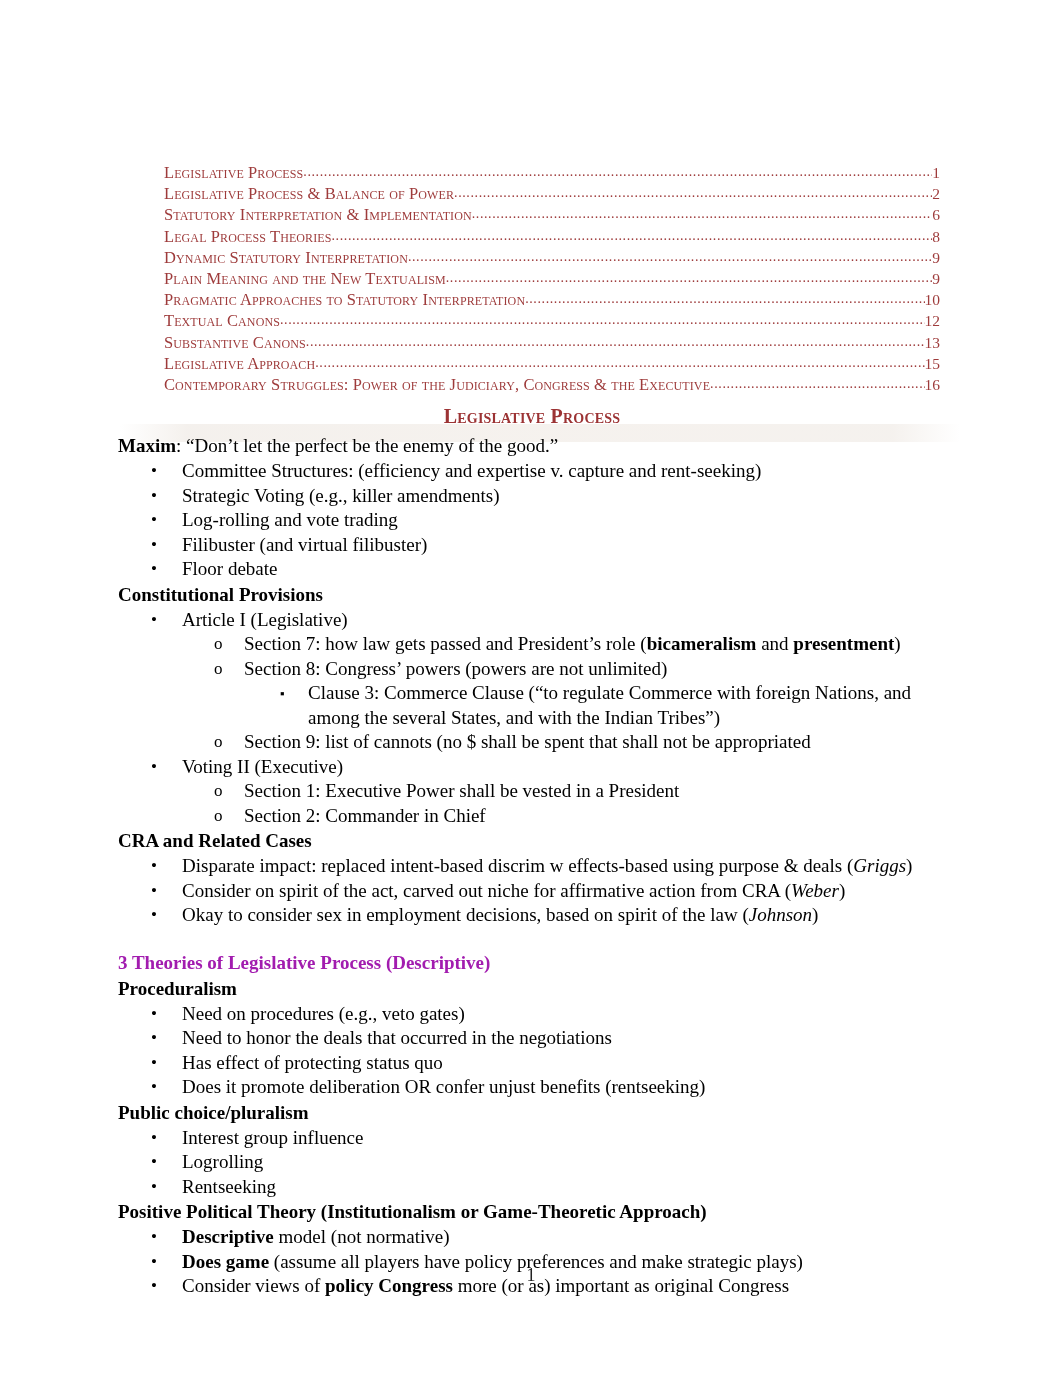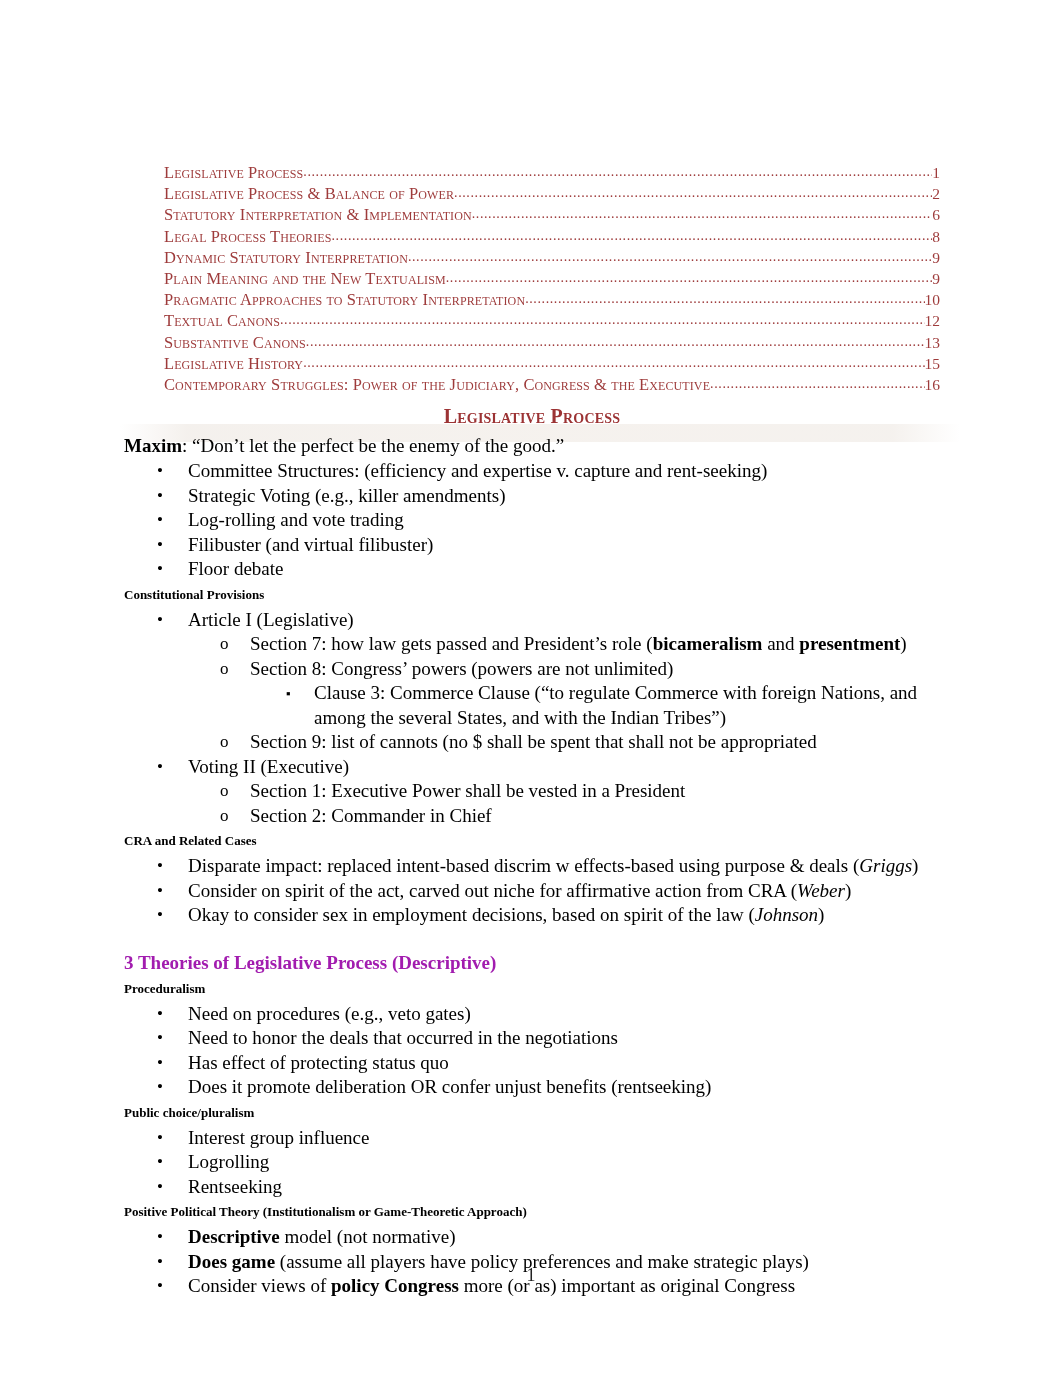--- a/index.html
+++ b/index.html
@@ -82,36 +82,36 @@
     color: #9c3334;
     font-variant: small-caps;
     font-weight: bold;
     font-size: 20px;
     letter-spacing: 0.2px;
   }
 
   
   .body {
     position: absolute;
-    left: 124px;
+    left: 118px;
     top: 432px;
     width: 816px;
     font-size: 19px;
     line-height: 24.5px;
   }
   .lead {
     margin: 0;
     padding: 0;
     font-size: 19px;
     line-height: 27px;
   }
   .subhead {
     margin: 0;
     font-weight: bold;
-    font-size: 13px;
+    font-size: 19px;
     line-height: 26px;
   }
   .redhead {
     margin: 0;
     font-weight: bold;
     color: #a21caf;
     font-size: 19px;
     line-height: 26px;
   }
   .spacer {
@@ -233,21 +233,21 @@
       <span class="toc-page">12</span>
     </div>
 
     <div class="toc-entry">
       <span class="toc-title">Substantive Canons</span>
       <span class="toc-dots">......................................................................................................................................................................................................</span>
       <span class="toc-page">13</span>
     </div>
 
     <div class="toc-entry">
-      <span class="toc-title">Legislative History</span>
+      <span class="toc-title">Legislative Approach</span>
       <span class="toc-dots">......................................................................................................................................................................................................</span>
       <span class="toc-page">15</span>
     </div>
 
     <div class="toc-entry">
       <span class="toc-title">Contemporary Struggles: Power of the Judiciary, Congress &amp; the Executive</span>
       <span class="toc-dots">......................................................................................................................................................................................................</span>
       <span class="toc-page">16</span>
     </div>
 

